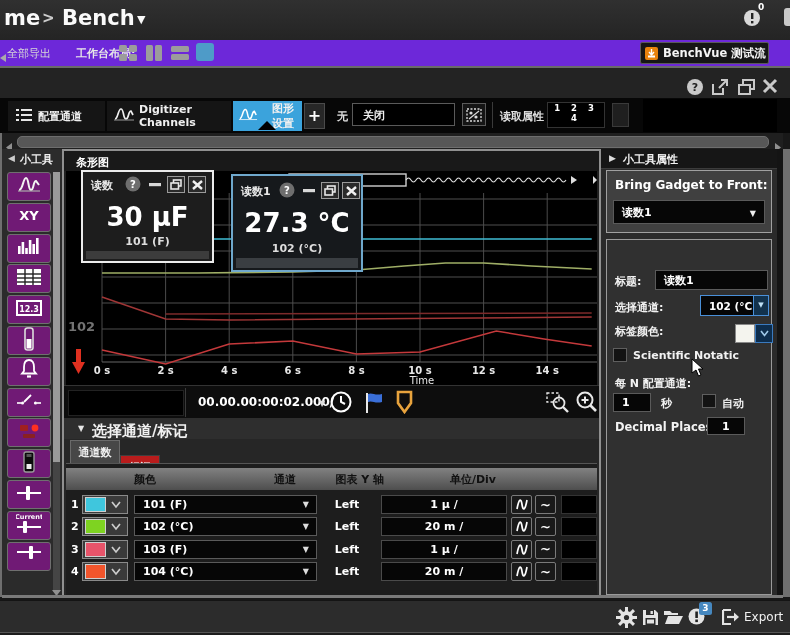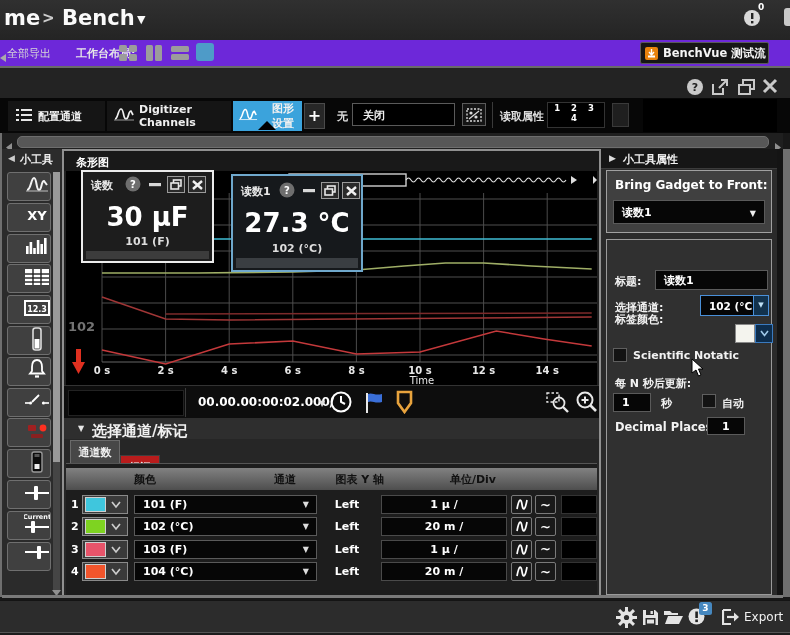--- a/index.html
+++ b/index.html
@@ -7,21 +7,21 @@
   .a{position:absolute}
   .bold{font-weight:bold}
   #topbar{left:0;top:0;width:790px;height:40px;background:linear-gradient(#303030,#242424)}
   #toolbar{left:0;top:40px;width:790px;height:26px;background:#6d28d9;border-bottom:2px solid #6a6a6a}
   #winstrip{left:0;top:68px;width:790px;height:30px;background:#232323}
   #tabbar{left:0;top:98px;width:790px;height:35px;background:#070707}
   .tab{top:3px;height:30px;display:flex;align-items:center;background:#151515;color:#f0f0f0;font-size:11px;font-weight:bold}
   .tab.active{background:#3ba3dc}
   #hscroll{left:2px;top:133px;width:781px;height:16px;background:#1f1f1f}
   #sidebar{left:2px;top:149px;width:60px;height:448px;background:#2b2b2b;overflow:hidden}
-  .sbtn{left:5px;width:42px;height:27px;background:#404040;border:1px solid #6f6f6f;border-radius:3px;display:flex;align-items:center;justify-content:flex-end}
+  .sbtn{left:5px;width:42px;height:27px;background:#701a75;border:1px solid #6f6f6f;border-radius:3px;display:flex;align-items:center;justify-content:center}
   #mainpanel{left:62px;top:149px;width:539px;height:448px;border:2px solid #909090;background:#202020;box-sizing:border-box;overflow:hidden}
   #mp-title{left:0;top:0;width:535px;height:20px;background:#191919;color:#fff;font-size:11px;font-weight:bold;padding:4px 0 0 12px;box-sizing:border-box}
   #chart{left:2px;top:20px;width:531px;height:214px;background:#000}
   .gadget{box-sizing:border-box}
   .gtitle{font-size:11px;font-weight:bold;color:#e8e8e8}
   .gval{font-size:26px;font-weight:bold;color:#fff;text-align:center;white-space:nowrap}
   .gchan{font-size:11px;font-weight:bold;color:#ddd;text-align:center}
   .gbtn{display:inline-flex;align-items:center;justify-content:center}
   #timebar{left:0;top:234px;width:535px;height:33px;background:#0d0d0d;border-top:1px solid #333}
   #chansec{left:0;top:267px;width:535px;height:179px;background:#262626}
@@ -556,33 +556,33 @@
     </div>
   </div>
   <div class="a" style="left:5px;top:90px;width:166px;height:356px;background:#303030;border:1px solid #9a9a9a;box-sizing:border-box">
     <span class="rp-label a" style="left:8px;top:34px">标题:</span>
     <div class="blackinput a" style="left:48px;top:30px;width:113px;height:20px">读数1</div>
     <span class="rp-label a" style="left:8px;top:60px">选择通道:</span>
     <div class="blackinput a" style="left:93px;top:55px;width:69px;height:21px;border-color:#4a90d9">
       <span style="font-size:10.5px">102 (°C)</span>
       <span class="a" style="right:0;top:0;width:14px;height:19px;background:#12324d;border-left:1px solid #4a90d9;text-align:center;font-size:7px;line-height:19px;color:#bfe0f5">▼</span>
     </div>
-    <span class="rp-label a" style="left:8px;top:72px">标签颜色:</span>
+    <span class="rp-label a" style="left:8px;top:84px">标签颜色:</span>
     <span class="a" style="left:128px;top:84px;width:18px;height:17px;background:#f4f4ee;border:1px solid #888"></span>
     <span class="a" style="left:148px;top:84px;width:16px;height:17px;background:#0d2d4d;border:1px solid #3a7abf;display:inline-flex;align-items:center;justify-content:center">
         <svg width="9" height="7" viewBox="0 0 9 7">
           <path d="M1 1 L4.5 5.5 L8 1" stroke="#9fc8e8" stroke-width="1.6" fill="none"></path>
         </svg>
       </span>
     <span class="cb a" style="left:6px;top:108px"></span>
     <span class="rp-label a" style="left:26px;top:109px">Scientific Notatic</span>
     <span class="a" style="left:84px;top:118px;z-index:50"><svg width="14" height="20" viewBox="0 0 14 20">
           <path d="M1 1 L1 15 L5 12 L7.5 18 L10 17 L7.5 11 L12 11 Z" fill="#fff" stroke="#000" stroke-width="1"></path>
         </svg></span>
-    <span class="rp-label a" style="left:8px;top:136px">每 N 秒后更新:</span>
+    <span class="rp-label a" style="left:8px;top:136px">每 N 配置通道:</span>
     <div class="blackinput a" style="left:6px;top:153px;width:38px;height:19px">1</div>
     <span class="rp-label a" style="left:54px;top:156px">秒</span>
     <span class="cb a" style="left:95px;top:154px"></span>
     <span class="rp-label a" style="left:115px;top:156px">自动</span>
     <span class="rp-label a" style="left:8px;top:180px;font-size:11.5px">Decimal Places:</span>
     <div class="blackinput a" style="left:100px;top:177px;width:38px;height:18px;padding-left:14px">1</div>
   </div>
 </div>
 
 <div class="a" style="left:777px;top:149px;width:6px;height:448px;background:#141414"></div>

